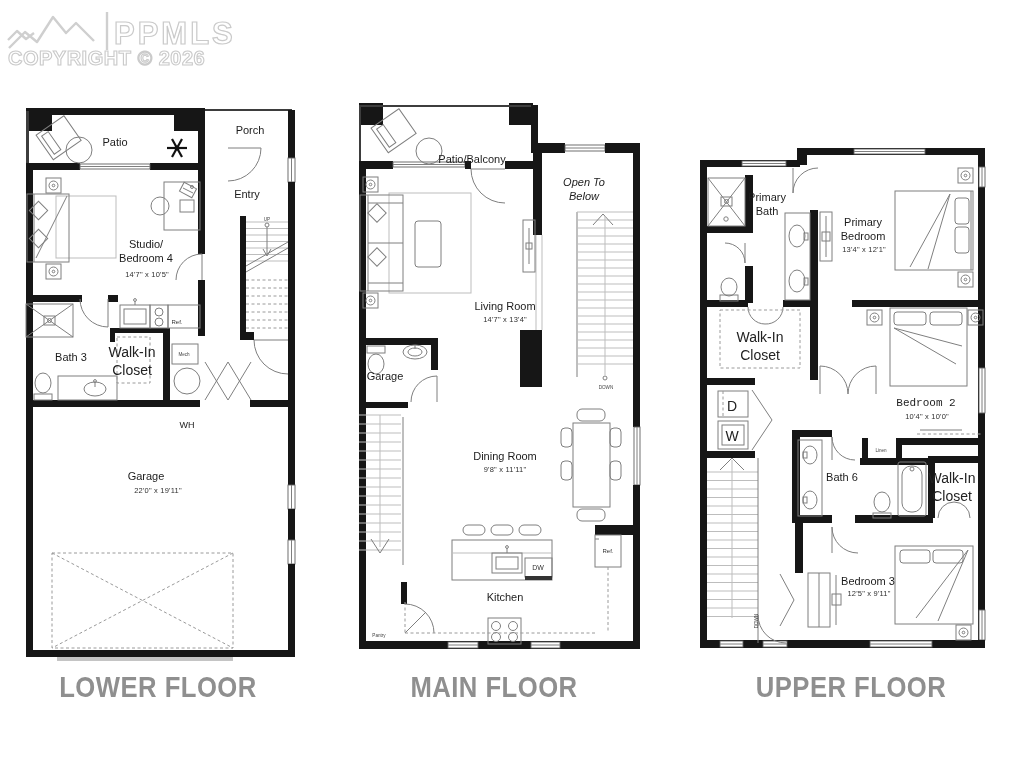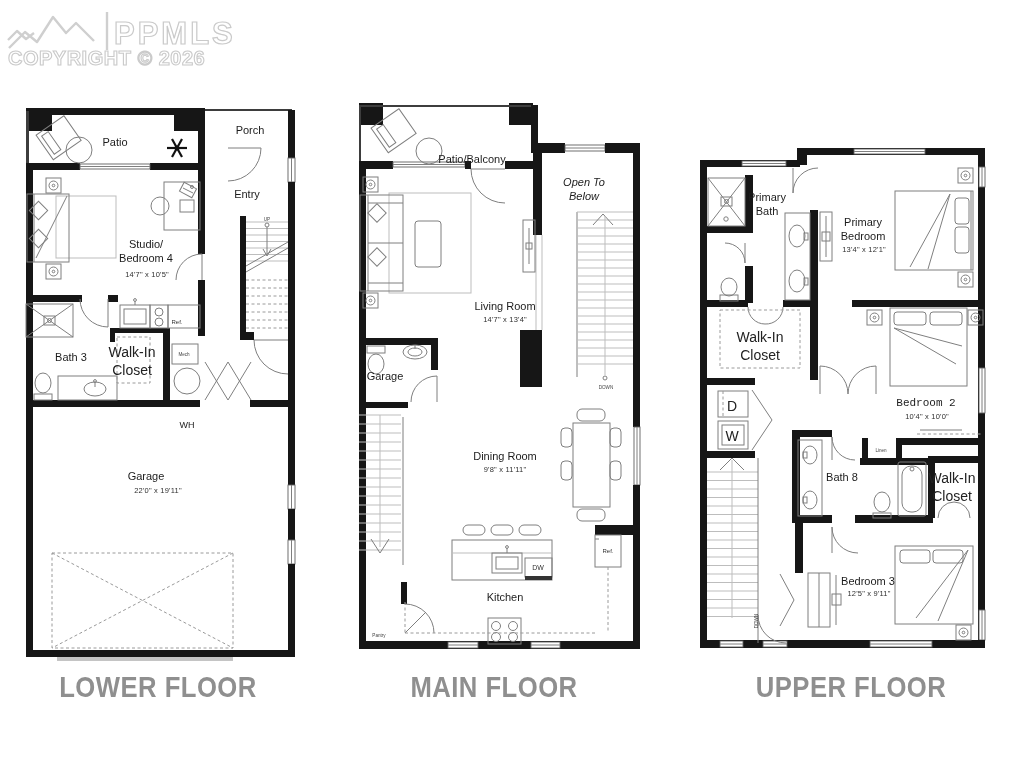--- a/index.html
+++ b/index.html
@@ -570,21 +570,21 @@
   <div class="lbl" style="left:863px;top:230px;">Primary
 Bedroom</div>
   <div class="lbl-dim" style="left:864px;top:249px;">13'4" x 12'1"</div>
   <div class="lbl-sm" style="left:760px;top:346px;">Walk-In
 Closet</div>
   <div class="lbl-sm" style="left:732px;top:406px;">D</div>
   <div class="lbl-sm" style="left:732px;top:436px;">W</div>
   <div class="lbl" style="left:926px;top:404px;font-family:Liberation Mono, monospace;">Bedroom 2</div>
   <div class="lbl-dim" style="left:927px;top:416px;">10'4" x 10'0"</div>
   <div class="lbl-xxs" style="left:881px;top:450px;">Linen</div>
-  <div class="lbl" style="left:842px;top:478px;">Bath 8</div>
+  <div class="lbl" style="left:842px;top:478px;">Bath 6</div>
   <div class="lbl-sm" style="left:952px;top:487px;">Walk-In
 Closet</div>
   <div class="lbl" style="left:868px;top:582px;">Bedroom 3</div>
   <div class="lbl-dim" style="left:869px;top:593px;">12'5" x 9'11"</div>
   <div class="lbl-xxs rot" style="left:756px;top:621px;">DOWN</div>
 
   <div class="floor-title" style="left:158px;top:672px;">LOWER FLOOR</div>
   <div class="floor-title" style="left:494px;top:672px;">MAIN FLOOR</div>
   <div class="floor-title" style="left:851px;top:672px;">UPPER FLOOR</div>
 

